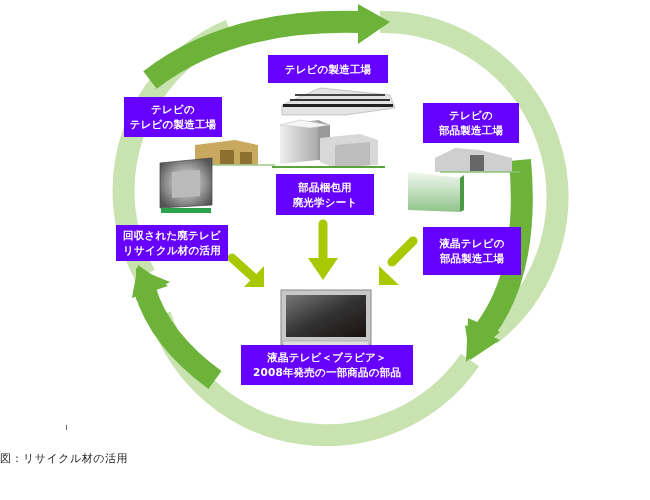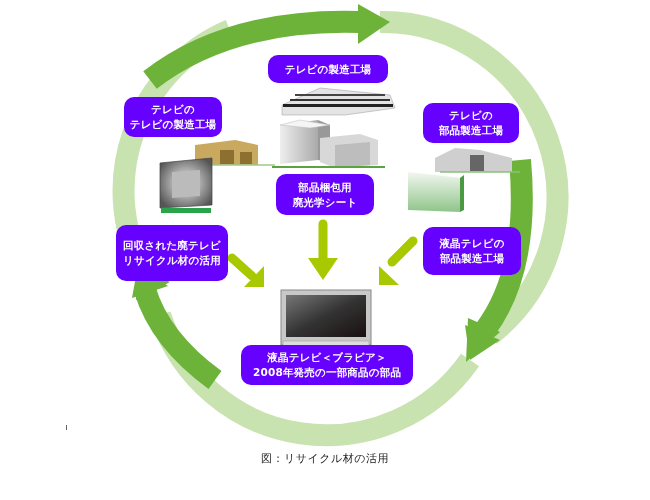--- a/index.html
+++ b/index.html
@@ -6,25 +6,24 @@
   body { width: 650px; height: 500px; position: relative; overflow: hidden;
          font-family: "DejaVu Sans", "Liberation Sans", sans-serif; }
   .stage { position: absolute; left: 0; top: 0; width: 650px; height: 500px; }
   svg.cycle { position: absolute; left: 0; top: 0; }
   .label {
     position: absolute; background: #6600ff; color: #ffffff;
     font-weight: bold; font-size: 10.5px; line-height: 15px;
     text-align: center; display: flex; flex-direction: column;
     justify-content: center; align-items: center; box-sizing: border-box;
     letter-spacing: 0.2px;
-    border-radius: 10px;
   }
   .label span { display: block; white-space: nowrap; }
   .caption {
-    position: absolute; left: 0; width: 650px; top: 451px; text-align: center;
+    position: absolute; left: 0; width: 650px; top: 451px; 
     font-size: 11px; color: #222; letter-spacing: 0.5px;
   }
   .tick { position: absolute; left: 66px; top: 425px; width: 1px; height: 5px; background: #666; }
 </style>
 </head>
 <body>
 
 <div class="stage">
 
   <svg class="cycle" width="650" height="500" viewBox="0 0 650 500">
@@ -134,21 +133,21 @@
   <div class="label" style="left:423px; top:103px; width:96px; height:40px;">
     <span>テレビの</span>
     <span>部品製造工場</span>
   </div>
 
   <div class="label" style="left:276px; top:174px; width:98px; height:41px;font-family:Liberation Serif, serif;">
     <span>部品梱包用</span>
     <span>廃光学シート</span>
   </div>
 
-  <div class="label" style="left:116px; top:225px; width:112px; height:56px;">
+  <div class="label" style="left:116px; top:225px; width:112px; height:36px;">
     <span>回収された廃テレビ</span>
     <span>リサイクル材の活用</span>
   </div>
 
   <div class="label" style="left:423px; top:227px; width:98px; height:48px;">
     <span>液晶テレビの</span>
     <span>部品製造工場</span>
   </div>
 
   <div class="label" style="left:241px; top:345px; width:172px; height:40px;">

